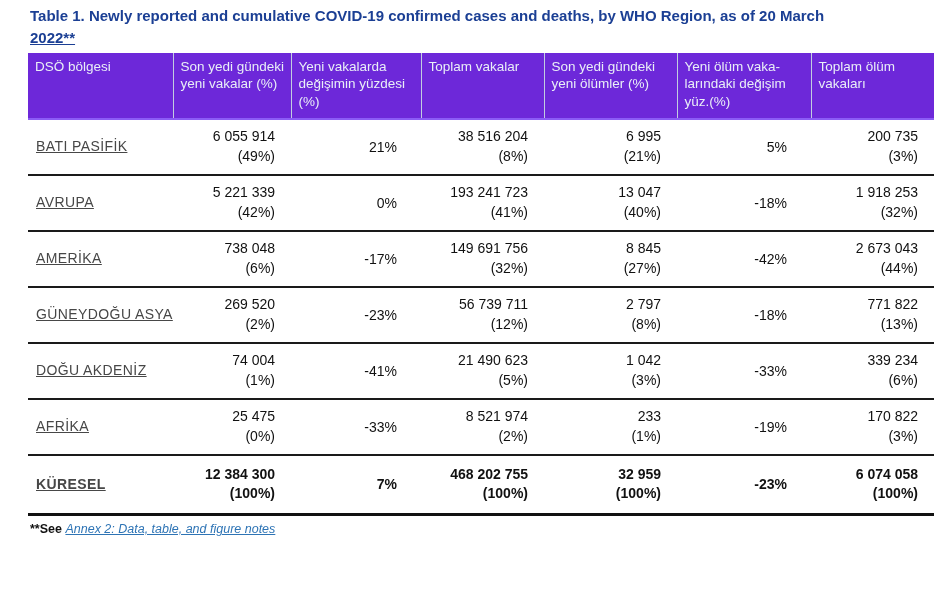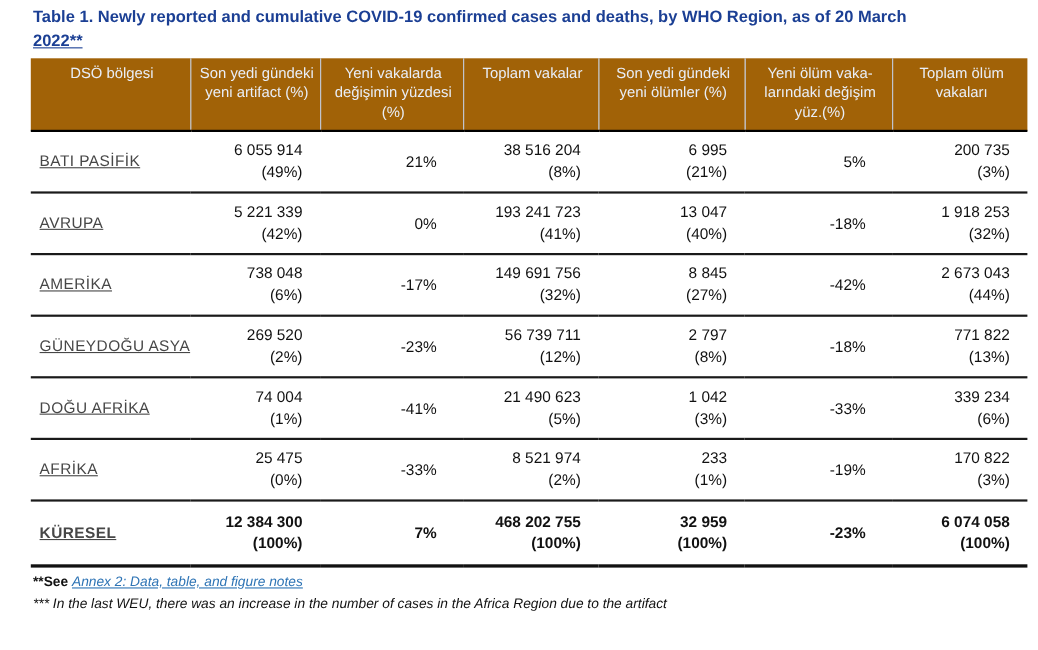--- a/index.html
+++ b/index.html
@@ -33,31 +33,31 @@
   
   col.c1 { width: 145px; }
   col.c2 { width: 118px; }
   col.c3 { width: 130px; }
   col.c4 { width: 123px; }
   col.c5 { width: 133px; }
   col.c6 { width: 134px; }
   col.c7 { width: 123px; }
 
   thead th {
-    background: #a16207;
+    background: #6d28d9;
     color: #e9eef7;
     font-weight: normal;
     font-size: 13.5px;
-    text-align: center;
+    text-align: left;
     vertical-align: top;
     height: 66px;
     padding: 5px 4px 4px 7px;
     line-height: 1.3;
     border-left: 1px solid #c2cde0;
-    border-bottom: 2px solid #000000;
+    border-bottom: 2px solid #8b5cf6;
   }
   thead th:first-child { border-left: none; }
 
   tbody td {
     border-bottom: 2px solid #1a1a1a;
     height: 56px;
     font-size: 14px;
     vertical-align: middle;
     padding: 4px 0;
   }
@@ -115,21 +115,21 @@
         <col class="c2">
         <col class="c3">
         <col class="c4">
       <col class="c5">
         <col class="c6">
         <col class="c7">
     </colgroup>
     <thead>
       <tr>
           <th>DSÖ bölgesi</th>
-          <th>Son yedi gündeki yeni artifact (%)</th>
+          <th>Son yedi gündeki yeni vakalar (%)</th>
           <th>Yeni vakalarda değişimin yüzdesi (%)</th>
           <th>Toplam vakalar</th>
           <th>Son yedi gündeki yeni ölümler (%)</th>
           <th>Yeni ölüm vaka-larındaki değişim yüz.(%)</th>
           <th>Toplam ölüm vakaları</th>
         </tr>
     </thead>
     <tbody>
         <tr>
           <td class="region-cell"><span>BATI PASİFİK</span></td>
@@ -161,21 +161,21 @@
         <tr>
           <td class="region-cell"><span>GÜNEYDOĞU ASYA</span></td>
           <td class="num-cell"><span>269 520</span><br><span>(2%)</span></td>
           <td class="chg-cell"><span>-23%</span></td>
           <td class="num-cell"><span>56 739 711</span><br><span>(12%)</span></td>
           <td class="num-cell"><span>2 797</span><br><span>(8%)</span></td>
           <td class="chg-cell"><span>-18%</span></td>
           <td class="num-cell"><span>771 822</span><br><span>(13%)</span></td>
         </tr>
         <tr>
-          <td class="region-cell"><span>DOĞU AFRİKA</span></td>
+          <td class="region-cell"><span>DOĞU AKDENİZ</span></td>
           <td class="num-cell"><span>74 004</span><br><span>(1%)</span></td>
           <td class="chg-cell"><span>-41%</span></td>
           <td class="num-cell"><span>21 490 623</span><br><span>(5%)</span></td>
           <td class="num-cell"><span>1 042</span><br><span>(3%)</span></td>
           <td class="chg-cell"><span>-33%</span></td>
           <td class="num-cell"><span>339 234</span><br><span>(6%)</span></td>
         </tr>
         <tr>
           <td class="region-cell"><span>AFRİKA</span></td>
           <td class="num-cell"><span>25 475</span><br><span>(0%)</span></td>
@@ -192,16 +192,15 @@
           <td class="num-cell"><span>468 202 755</span><br><span>(100%)</span></td>
           <td class="num-cell"><span>32 959</span><br><span>(100%)</span></td>
           <td class="chg-cell"><span>-23%</span></td>
           <td class="num-cell"><span>6 074 058</span><br><span>(100%)</span></td>
         </tr>
       </tbody>
   </table>
 
   <div class="footnotes">
     <p><span class="fn-prefix">**See </span><a class="annex-link">Annex 2: Data, table, and figure notes</a></p>
-    <p>*** In the last WEU, there was an increase in the number of cases in the Africa Region due to the artifact</p>
   </div>
 
 </div>
 
 </body></html>

